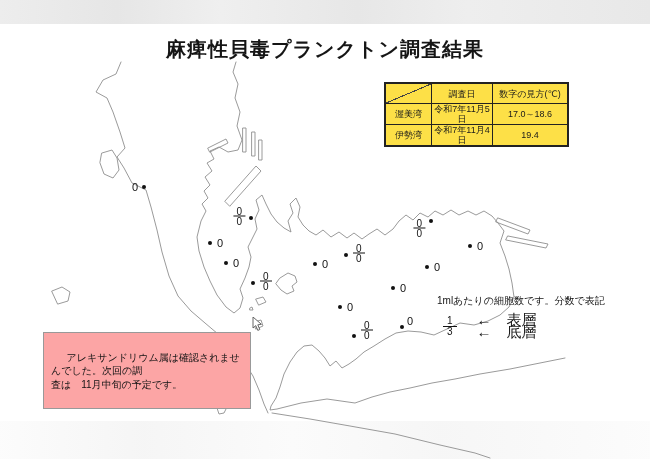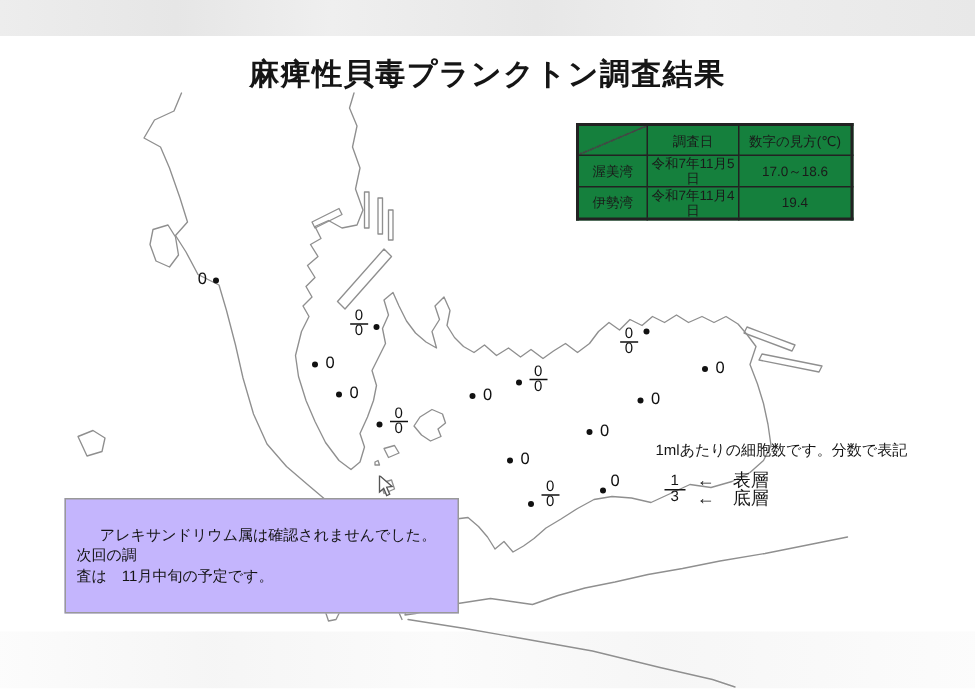--- a/index.html
+++ b/index.html
@@ -16,52 +16,52 @@
     background:linear-gradient(90deg,#ededed 0%,#e6e6e6 18%,#efefef 34%,#e7e7e7 55%,#eeeeee 72%,#e8e8e8 100%);}
   .band-bottom{left:0;top:421px;width:650px;height:38px;
     background:linear-gradient(90deg,#fbfbfb 0%,#f3f3f3 22%,#fafafa 45%,#f4f4f4 68%,#fbfbfb 100%);opacity:.8;}
   
   .title{left:0;top:36px;width:650px;text-align:center;
     font-size:20px;font-weight:700;letter-spacing:1px;color:#151515;}
   
   .map{left:0;top:0;}
   
   .survey-table{left:384px;top:82px;border-collapse:collapse;table-layout:fixed;
-    font-size:9px;line-height:10px;background:#15803d;}
+    font-size:9px;line-height:10px;background:#fde047;}
   .survey-table td,.survey-table th{border:1px solid #222;text-align:center;
     vertical-align:middle;padding:0;font-weight:400;height:19px;overflow:hidden;}
   .survey-table{border:2px solid #222;}
   .c1{width:45px;} .c2{width:60px;} .c3{width:74px;}
   .diag{background:linear-gradient(to bottom right,transparent 48.5%,#444 48.5%,#444 51.5%,transparent 51.5%);}
   
   .station{position:absolute;width:0;height:0;}
   .dot{position:absolute;left:-2px;top:-2px;width:4px;height:4px;border-radius:50%;background:#111;}
   .val{position:absolute;font-size:11px;line-height:11px;color:#111;white-space:nowrap;}
   .val.right{left:7px;transform:translateY(-50%);}
   .val.left{left:-6px;transform:translate(-100%,-50%);}
   .val.above{left:5px;transform:translateY(-100%);}
   .frac{position:absolute;display:inline-flex;flex-direction:column;align-items:center;
     font-size:10px;line-height:9px;color:#111;}
   .frac.right{left:7px;transform:translateY(-50%);}
   .frac.left{left:-6px;transform:translate(-100%,-50%);}
   .frac .fv{padding:0 3px;}
   .frac .fb{border-top:1px solid #111;}
   
-  .notice-box{left:43px;top:332px;width:263px;height:77px;border:1px solid #999;
-    background:#c4b5fd;box-sizing:border-box;padding:4px 7px;
+  .notice-box{left:43px;top:332px;width:208px;height:77px;border:1px solid #999;
+    background:#fca5a5;box-sizing:border-box;padding:4px 7px;
     font-size:10px;line-height:13.5px;white-space:pre-wrap;color:#141414;}
   
   .legend{left:437px;top:295px;width:205px;font-size:10px;line-height:11px;color:#141414;}
   .legend .heading{margin:0 0 0 0;}
   .legend-example{display:flex;align-items:center;margin-top:8px;margin-left:6px;}
   .frac-ex{display:inline-flex;flex-direction:column;align-items:center;
     font-size:10px;line-height:10px;}
   .frac-ex span{padding:0 4px;}
   .frac-ex .fb{border-top:1px solid #141414;}
-  .ex-labels{margin-left:8px;font-size:12px;line-height:12px;}
+  .ex-labels{margin-left:20px;font-size:15px;line-height:12px;}
   
   .cursor{left:251px;top:317px;width:12px;height:15px;}
 </style>
 </head>
 <body>
 
 <div class="abs band-top"></div>
 <div class="abs band-bottom"></div>
 
 <div class="abs title">麻痺性貝毒プランクトン調査結果</div>

